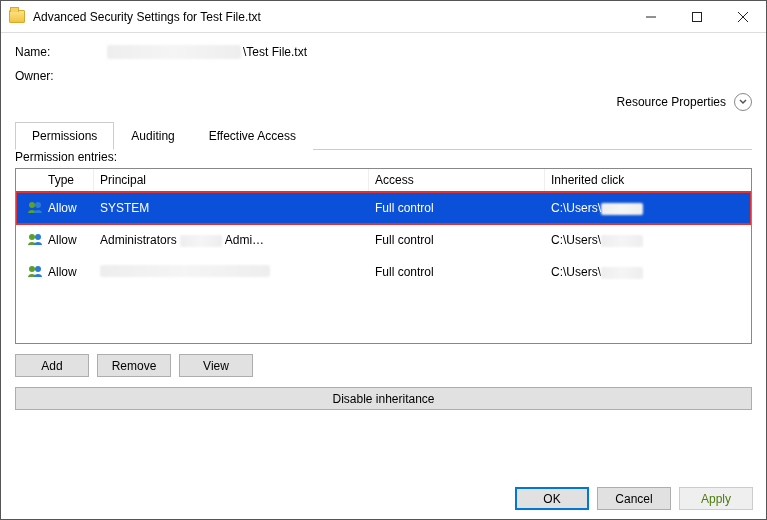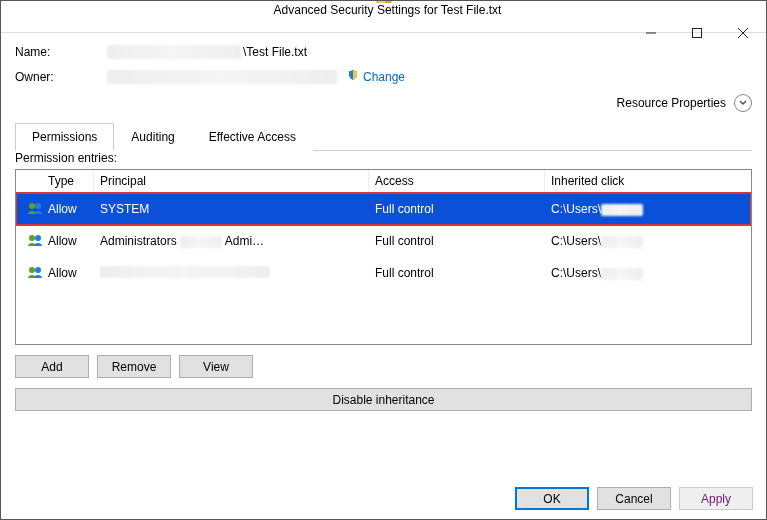--- a/index.html
+++ b/index.html
@@ -1,17 +1,17 @@
 <!DOCTYPE html>
 <html><head>
 <meta charset="utf-8">
 <style>
   * { box-sizing: border-box; font-family: "Segoe UI", Tahoma, sans-serif; }
   body { margin: 0; background: #fff; width: 767px; height: 520px; border: 1px solid #555; overflow: hidden; font-size: 12px; color: #000; }
-  .titlebar { height: 32px; display: flex; align-items: center; padding-left: 8px; border-bottom: 1px solid #ddd; flex-direction: column; }
+  .titlebar { height: 32px; display: flex; align-items: center; padding-left: 8px; border-bottom: 1px solid #ddd; }
   .titlebar .folder-icon { width: 16px; height: 13px; background: linear-gradient(#fce28a,#f3c33e); border: 1px solid #d6a92a; border-radius: 1px; margin-right: 8px; position: relative; }
   .titlebar .folder-icon::before { content:""; position:absolute; top:-4px; left:0; width:7px; height:4px; background:#f7d15b; border:1px solid #d6a92a; border-bottom:none; border-radius:1px 1px 0 0;}
   .title-text { font-size: 12px; }
   .win-controls { margin-left: auto; display: flex; }
   .win-btn { width: 46px; height: 31px; display: flex; align-items: center; justify-content: center; }
   .win-btn svg { stroke:#222; stroke-width:1; fill:none; }
   .content { padding: 12px 14px 0 14px; }
   .field-row { display: flex; align-items: center; margin-bottom: 10px; }
   .field-label { width: 92px; }
   .name-value { display:flex; align-items:center; }
@@ -36,21 +36,21 @@
   .c-type{ width:52px;} .c-principal{flex:1;} .c-access{width:176px;} .c-inh{width:206px; border-right:none !important;}
   .trow { display:flex; align-items:center; height:32px; }
   .trow .cell { padding: 2px 6px; overflow:hidden; white-space:nowrap; }
   .trow.selected { background:#0a50d8; color:#fff; outline:2px solid #d33; outline-offset:-1px; }
   .users-icon { width:18px; height:14px; margin-left:4px; }
   .btn-row { margin-top: 10px; display:flex; gap:8px; }
   .btn { min-width: 74px; height: 23px; background:#e1e1e1; border:1px solid #adadad; font-size:12px; display:flex; align-items:center; justify-content:center; cursor:pointer; padding:0 10px;}
   .btn-dis { margin-top:10px; min-width:128px; }
   .footer { position:absolute; bottom:10px; right:14px; display:flex; gap:8px; }
   .btn-ok { background:#e1e1e1; border:1px solid #0078d7; box-shadow: inset 0 0 0 1px #0078d7; }
-  .btn-apply { color:#701a75; border-color:#ccc; background:#efefef; cursor:default; }
+  .btn-apply { color:#4d7c0f; border-color:#ccc; background:#efefef; cursor:default; }
 </style>
 </head>
 <body>
 
 <div class="titlebar">
   <div class="folder-icon"></div>
   <div class="title-text">Advanced Security Settings for Test File.txt</div>
   <div class="win-controls">
     <div class="win-btn">
         <svg width="10" height="10">
@@ -76,30 +76,20 @@
   <div class="field-row">
     <div class="field-label">Name:</div>
     <div class="name-value">
       <div class="blur-box blur1"></div>
       <span>\Test File.txt</span>
     </div>
   </div>
 
   <div class="field-row">
     <div class="field-label">Owner:</div>
-    <div class="name-value">
-      <div class="blur-box blur2"></div>
-      <span class="shield">
-        <svg width="12" height="12" viewBox="0 0 12 12">
-            <path d="M6 1 L10 2.5 V6 C10 9 6 11 6 11 C6 11 2 9 2 6 V2.5 Z" fill="#1e7dd8"></path>
-            <path d="M6 1 L10 2.5 V6 C10 9 6 11 6 11 Z" fill="#f5c542"></path>
-          </svg>
-      </span>
-      <span class="link">Change</span>
-    </div>
   </div>
 
   <div class="res-props">
     <span>Resource Properties</span>
     <div class="chevcircle">
       <svg width="8" height="8" viewBox="0 0 8 8">
           <polyline points="1,2 4,5 7,2"></polyline>
         </svg>
     </div>
   </div>

